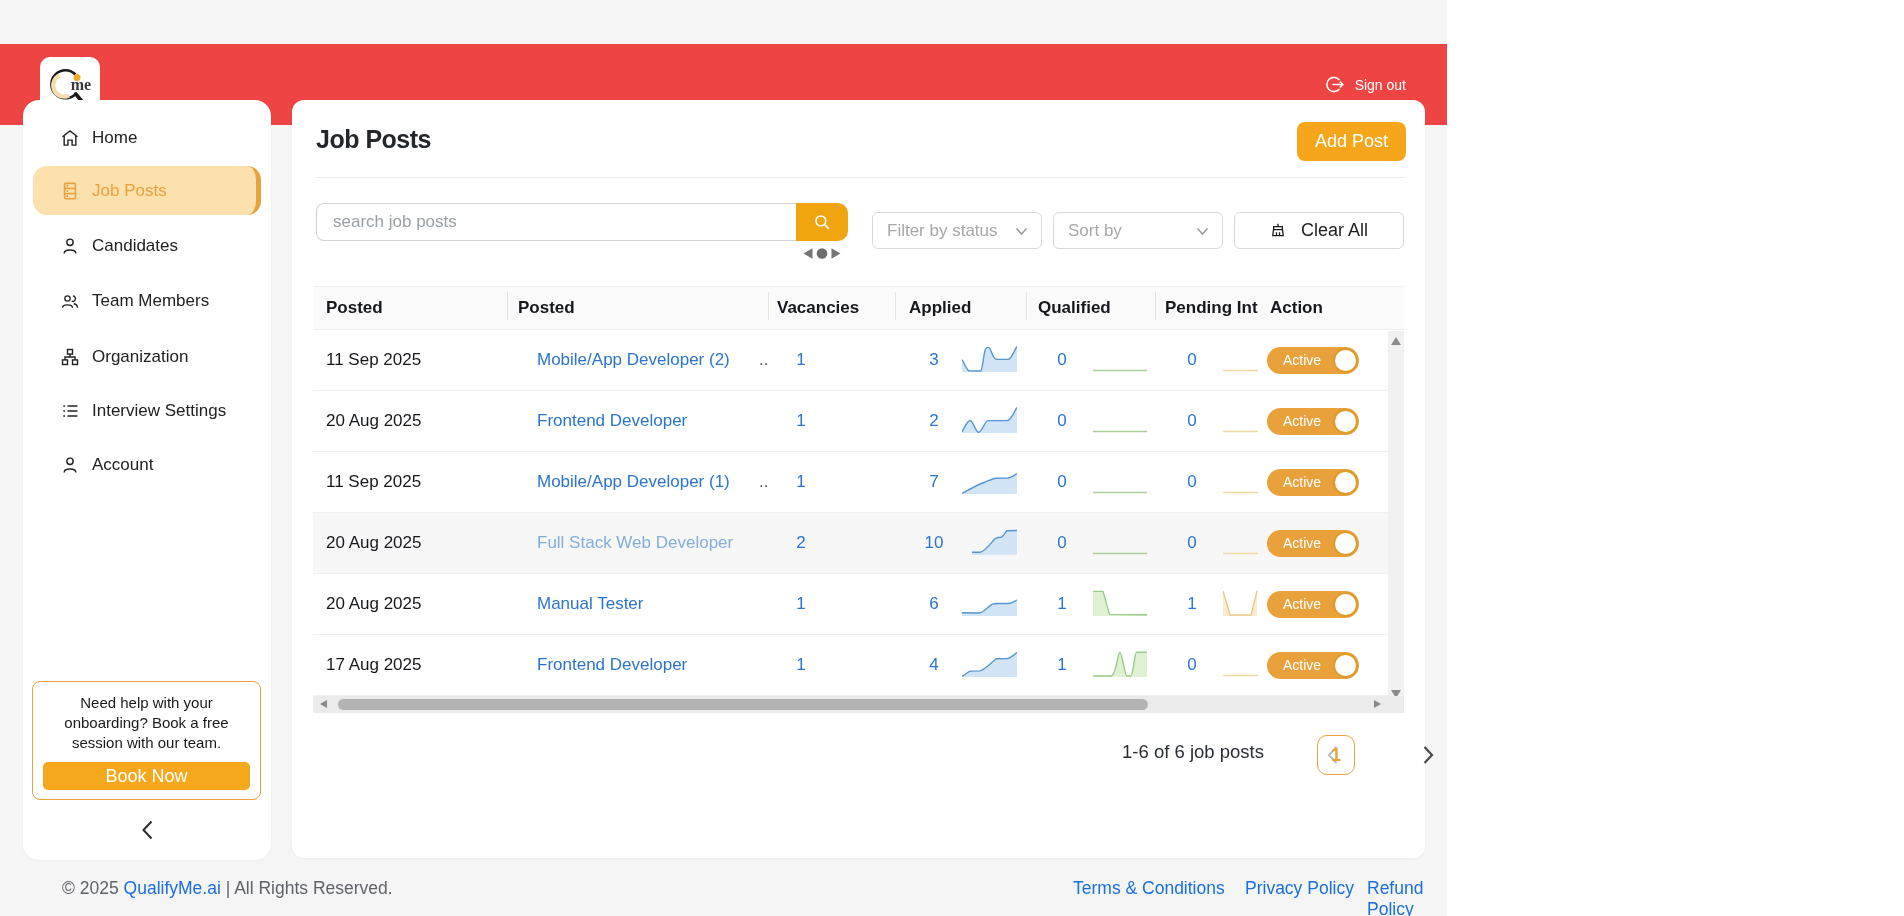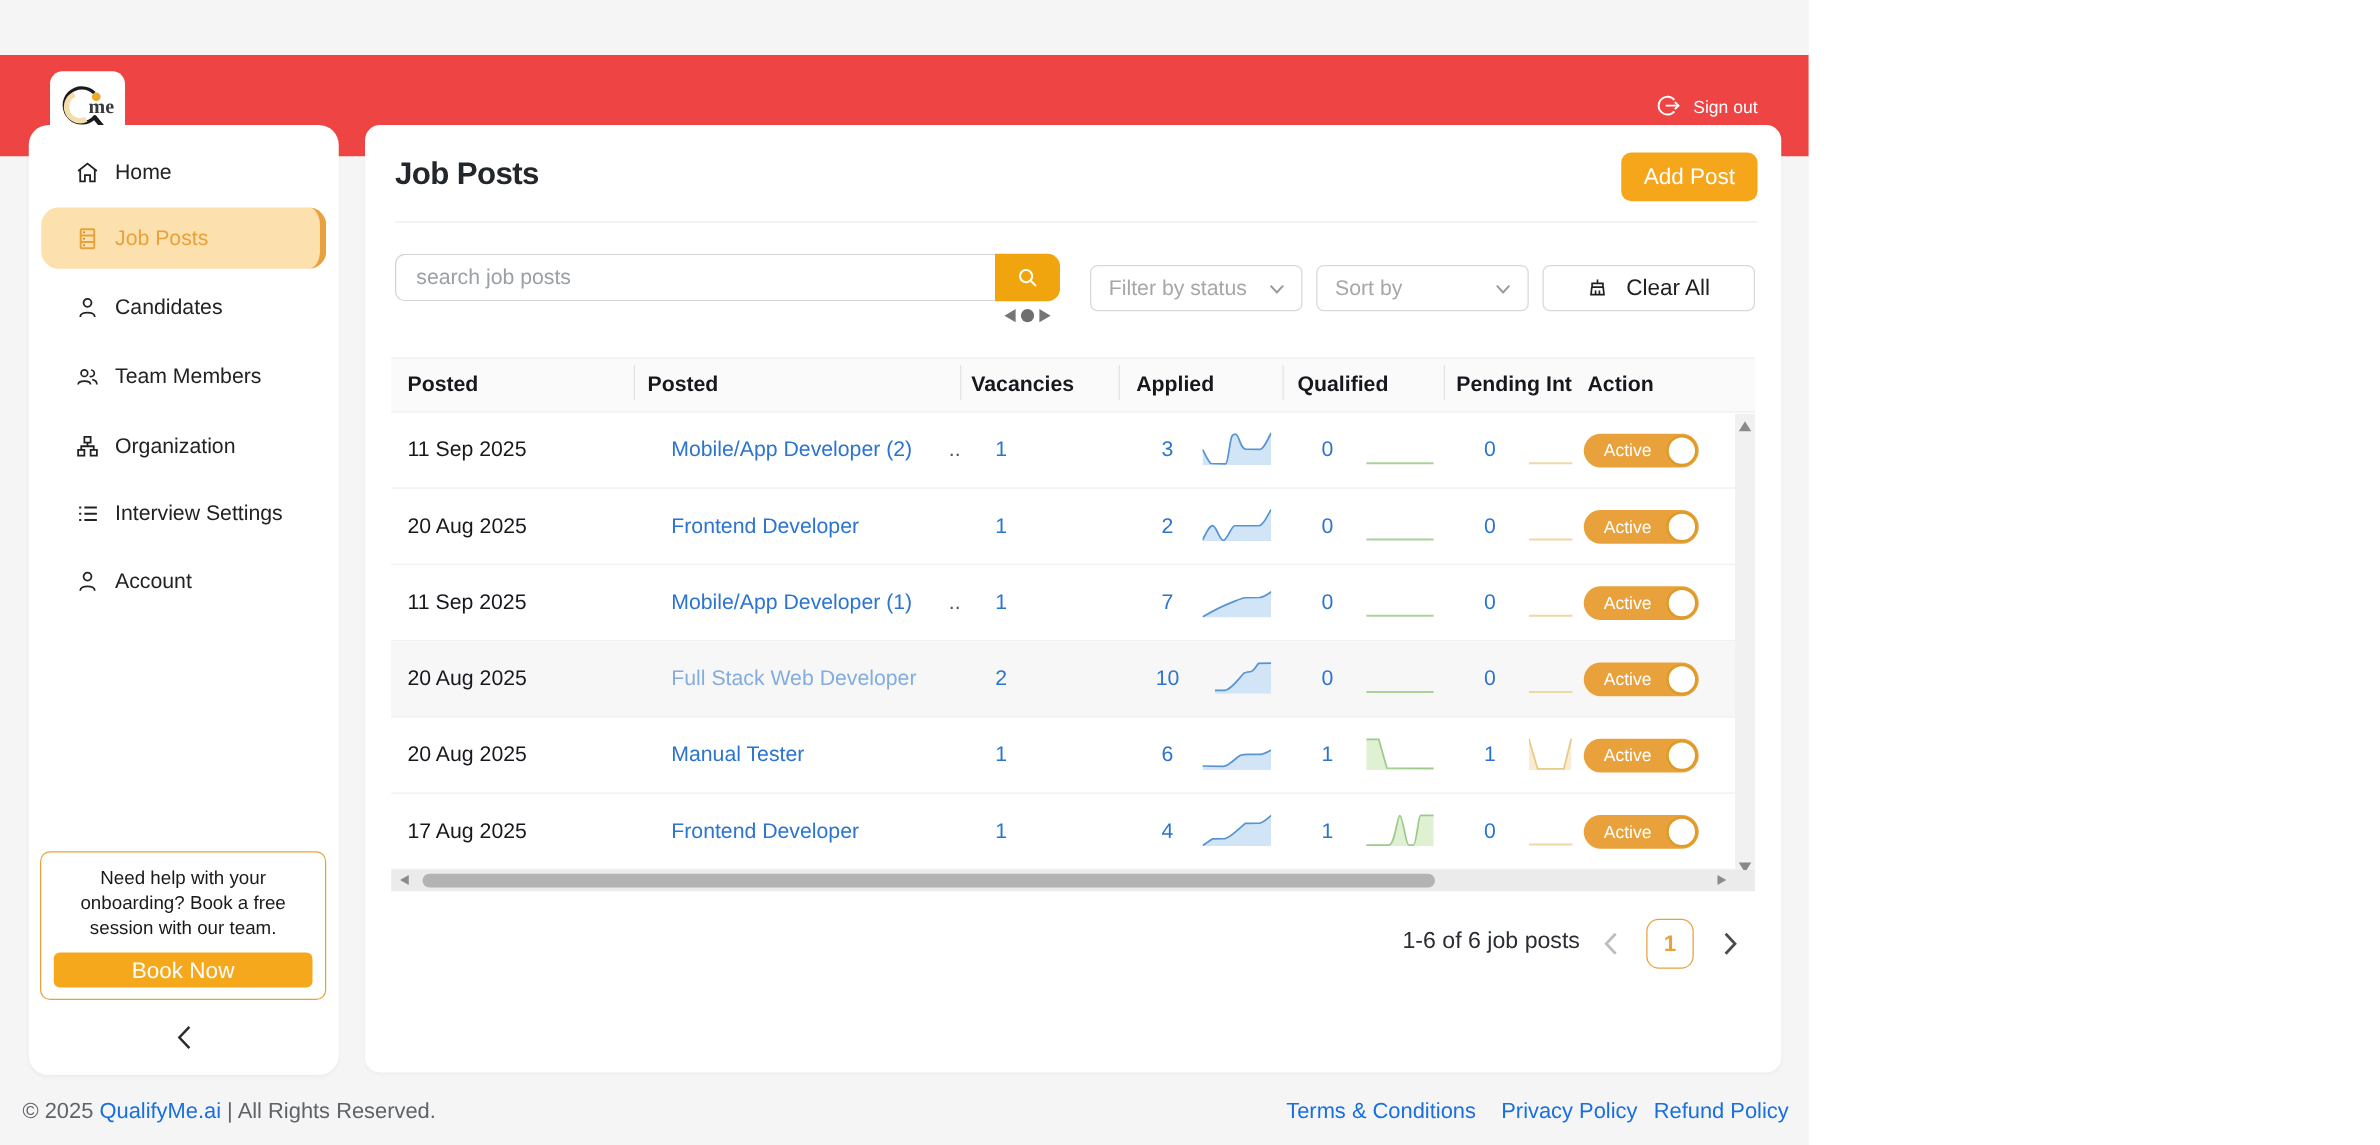--- a/index.html
+++ b/index.html
@@ -1,18 +1,18 @@
 <!DOCTYPE html>
 <html><head>
 <meta charset="utf-8">
 <style>
   * { margin:0; padding:0; box-sizing:border-box; }
   html,body { background:#ffffff; font-family:"Liberation Sans", sans-serif; }
   #app { position:relative; width:1447px; height:916px; background:#f5f5f6; overflow:hidden; }
-  .abs { position:absolute; }
+  .abs { position:absolute;margin-left:44px; }
   
   .topbar { position:absolute; left:0; top:0; width:1447px; height:81px; background:#ef4444;margin-top:44px; }
   .logo { position:absolute; left:40px; top:13px; width:60px; height:62px; background:#fff; border-radius:10px; }
   .signout { position:absolute; right:41px; top:0; height:81px; display:flex; align-items:center; color:#fff; font-size:14px; }
   
   .sidebar { position:absolute; left:23px; top:100px; width:248px; height:760px; background:#fff; border-radius:16px; box-shadow:0 1px 3px rgba(0,0,0,0.04); }
   .nav-item { position:absolute; left:10px; width:228px; height:49px; display:flex; align-items:center; color:#222; font-size:17px; }
   .nav-item .ic { width:20px; height:20px; margin-left:27px; margin-right:12px; flex:0 0 auto; }
   .nav-item.active { background:#fce0ae; border-radius:14px; border-right:5px solid #e9a23b; color:#e9a23b; }
   

